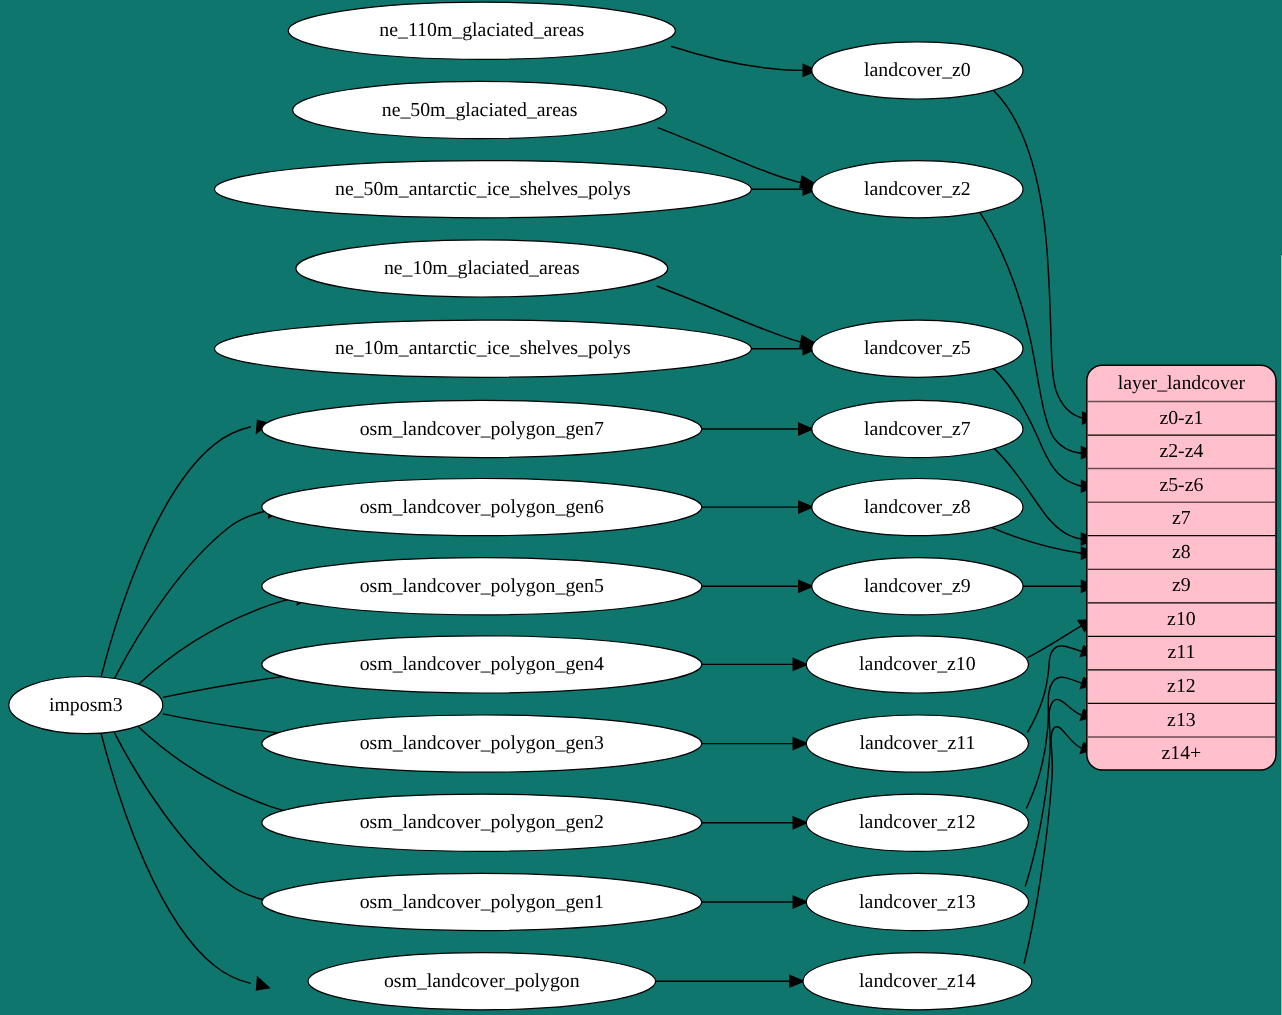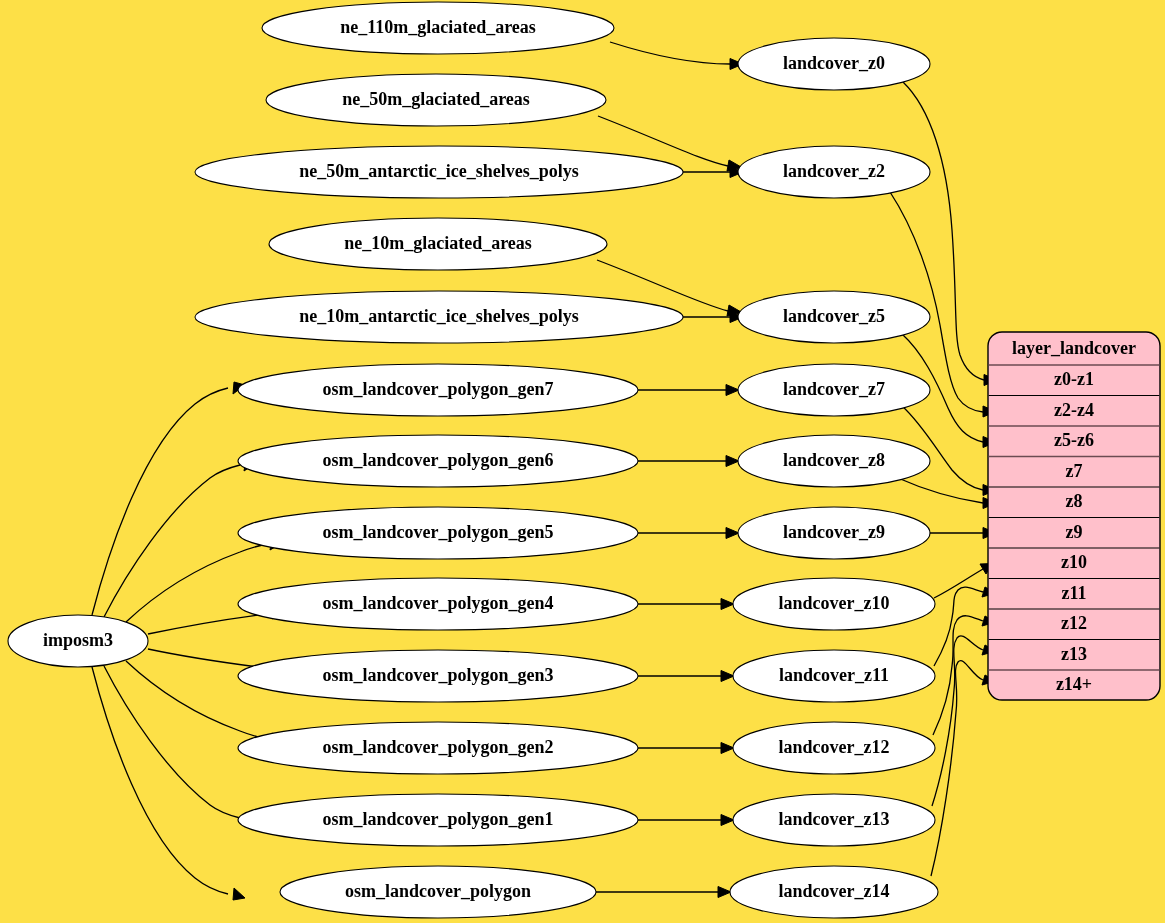--- a/index.html
+++ b/index.html
@@ -4,23 +4,22 @@
 <style>
   html, body {
     margin: 0;
     padding: 0;
     background: #ffffff;
   }
   #canvas {
     position: relative;
     width: 1165px;
     height: 923px;
-    background: #fde047;
+    background: #0f766e;
     font-family: "Liberation Serif", "DejaVu Serif", serif;
-    font-weight: bold;
   }
   svg { display: block; }
   .node-ellipse {
     fill: #ffffff;
     stroke: #000000;
     stroke-width: 1.1;
   }
   .node-label {
     font-family: "Liberation Serif", "DejaVu Serif", serif;
     font-size: 18px;

